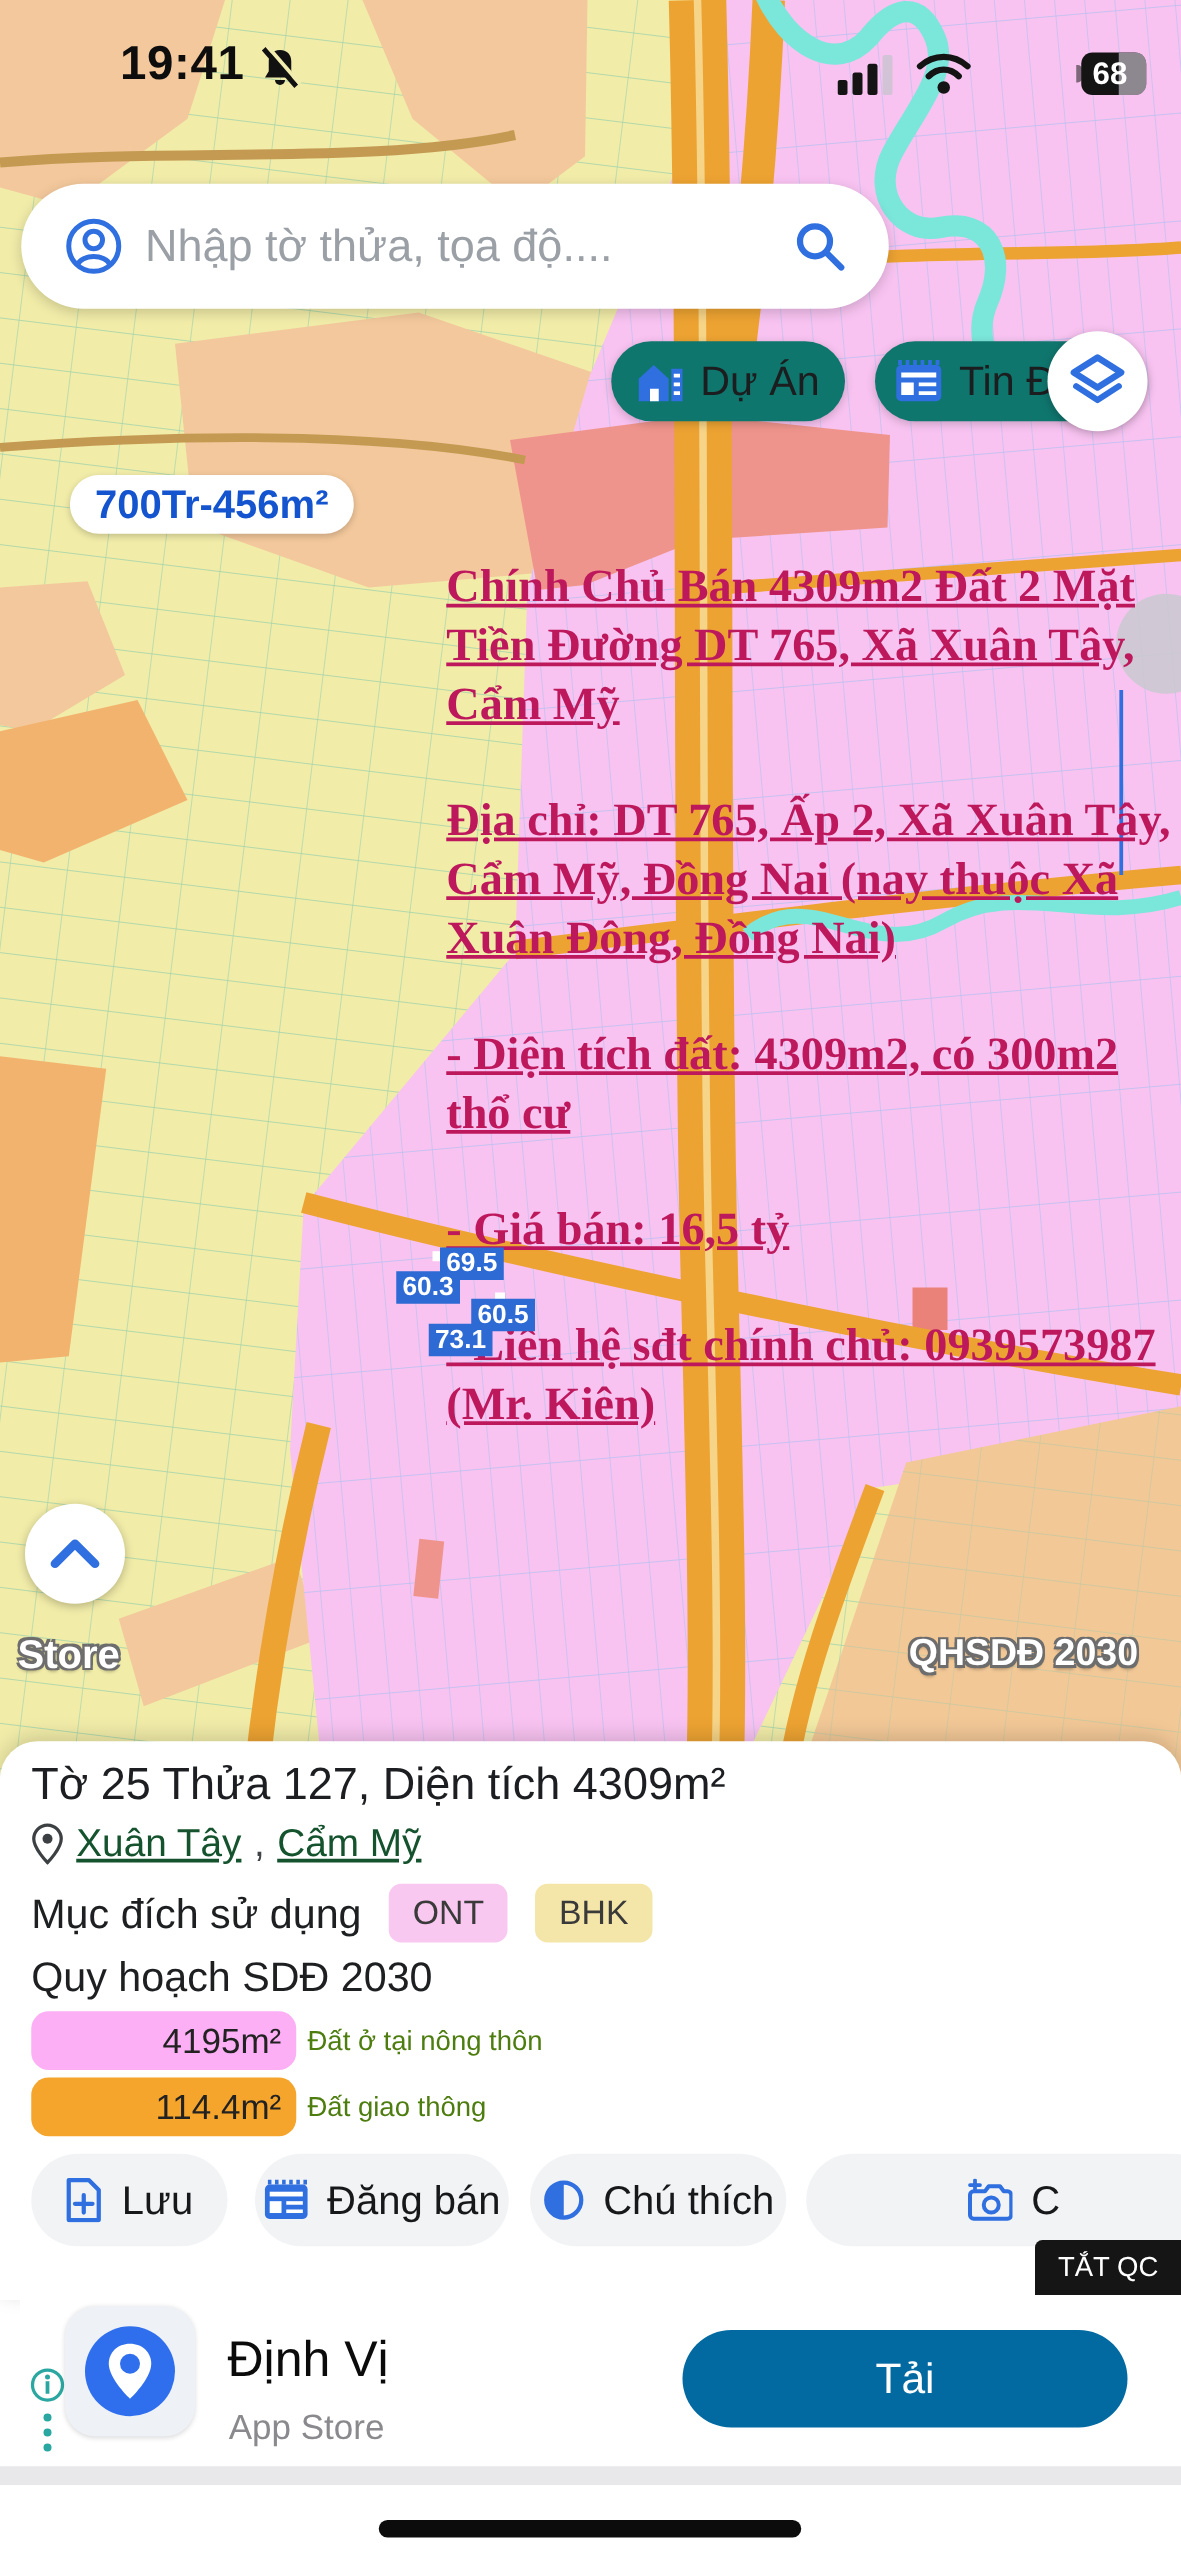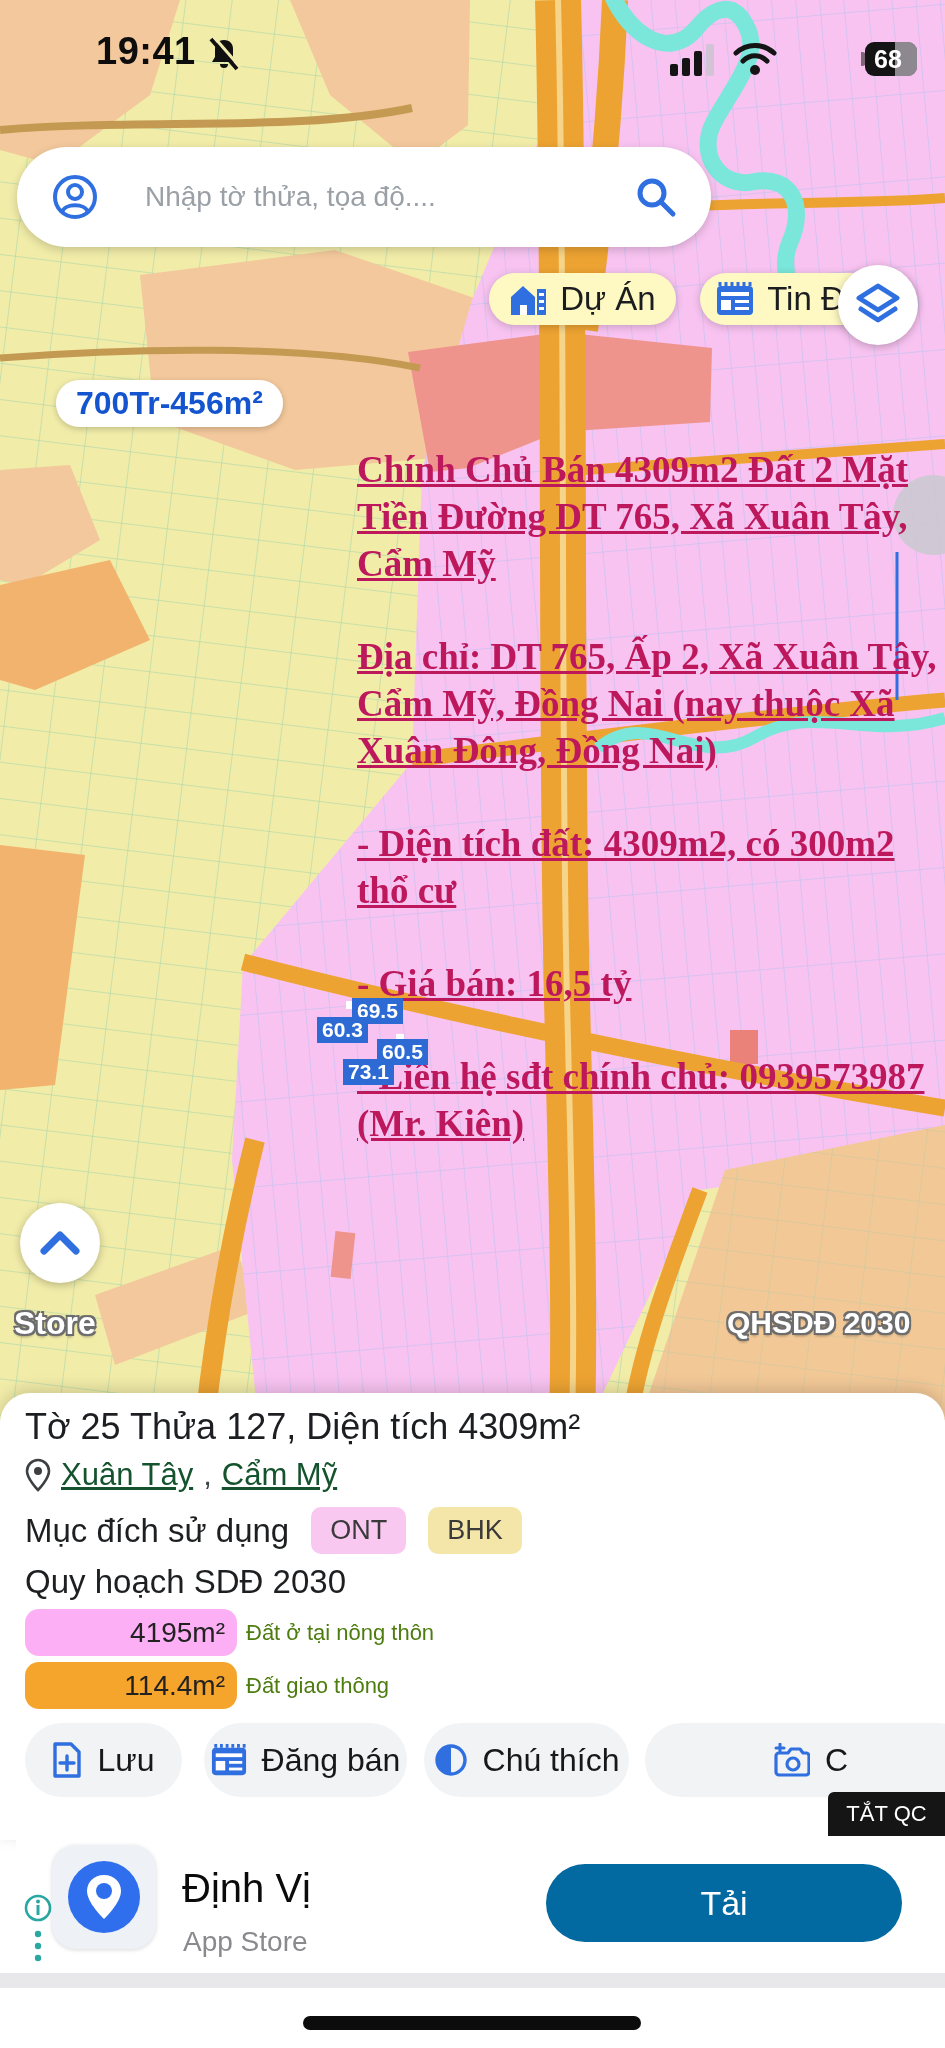--- a/index.html
+++ b/index.html
@@ -12,24 +12,24 @@
   
   .time{left:96px;top:30px;font-size:38px;font-weight:700;color:#0d0d0d;letter-spacing:.5px;}
   .battery{left:818px;top:42px;width:52px;height:34px;border-radius:9px;background:#141414;overflow:hidden;margin-left:47px;}
   .battery .fillrest{position:absolute;right:0;top:0;width:22px;height:34px;background:rgba(240,230,245,.55);}
   .battery .pct{position:absolute;left:0;top:0;width:46px;height:34px;text-align:center;
     line-height:35px;font-size:25px;font-weight:700;color:#fff;}
   .batnub{left:861px;top:52px;width:5px;height:14px;border-radius:0 4px 4px 0;background:rgba(25,25,25,.55);}
   
   .search{left:17px;top:147px;width:694px;height:100px;background:#fff;border-radius:50px;
     box-shadow:0 3px 10px rgba(0,0,0,.18);display:flex;align-items:center;}
-  .search input{flex:1;margin-left:44px;border:none;outline:none;font-size:28px;color:#202124;
+  .search input{flex:1;margin-left:15px;border:none;outline:none;font-size:36px;color:#202124;
     font-family:"Liberation Sans",sans-serif;background:transparent;}
   .search input::placeholder{color:#9aa0a6;}
-  .pill{position:absolute;top:273px;height:52px;background:#fef9c3;border-radius:32px;
+  .pill{position:absolute;top:273px;height:64px;background:#0f766e;border-radius:32px;
     box-shadow:0 2px 8px rgba(0,0,0,.2);display:flex;align-items:center;justify-content:center;gap:13px;}
   .pill span{font-size:33px;color:#1b1d1f;}
   .price{left:56px;top:380px;background:#fff;border-radius:23px;padding:5px 20px;
     font-size:32px;font-weight:700;color:#1455cf;box-shadow:0 2px 6px rgba(0,0,0,.2);}
   .circlebtn{position:absolute;width:80px;height:80px;border-radius:50%;background:#fff;
     box-shadow:0 2px 8px rgba(0,0,0,.25);display:flex;align-items:center;justify-content:center;}
   
   .listing{left:357px;top:447px;width:588px;font-family:"Liberation Serif","DejaVu Serif",serif;
     font-weight:700;font-size:37px;line-height:1.27;color:#be185d;text-decoration:underline;}
   .listing p{margin:0 0 46px 0;}

